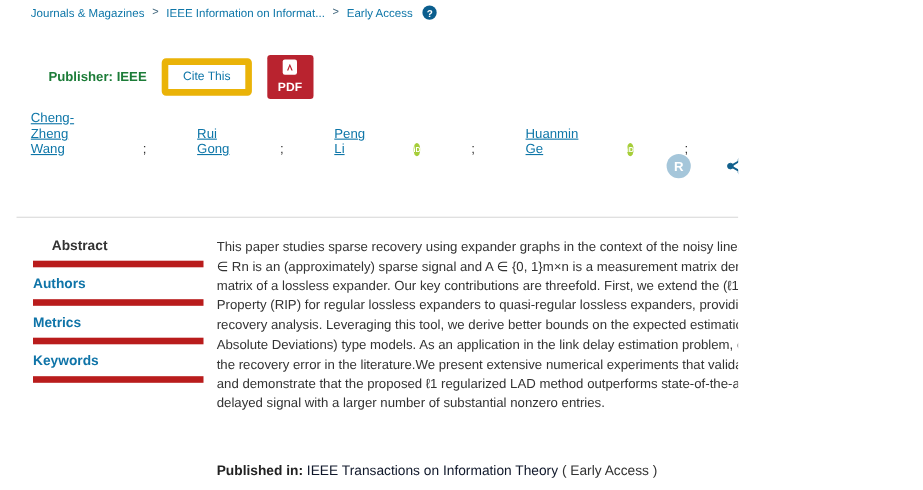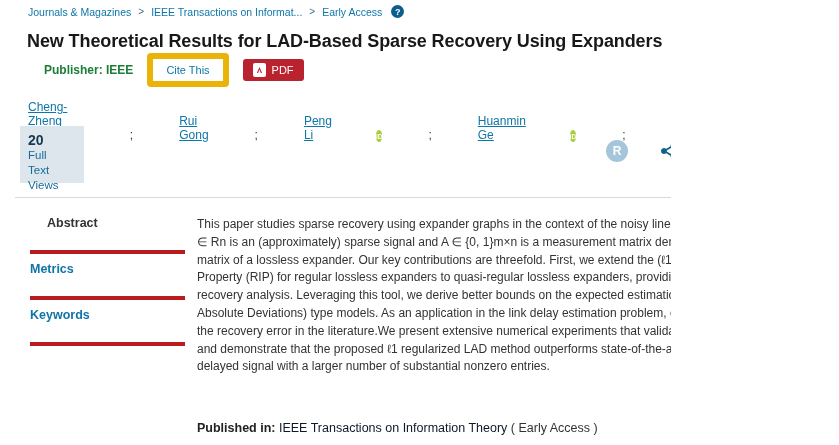--- a/index.html
+++ b/index.html
@@ -12,22 +12,22 @@
   .bc-sep { color:#44697f; font-size:10px; }
   .help-badge { width:13px; height:13px; border-radius:50%; background:#0b5e8e; color:#fff; font-size:9px; font-weight:bold;
     display:inline-flex; align-items:center; justify-content:center; margin-left:2px; }
 
   
   .doc-title { position:absolute; left:27px; top:31px; width:790px; font-size:18px; font-weight:700; color:#181818; letter-spacing:-0.1px; }
   .pub-row { position:absolute; left:28px; top:57px; height:26px; display:flex; align-items:center; gap:14px;margin-left:16px; }
   .publisher { font-size:12px; font-weight:700; color:#1c7c38; }
   .cite-btn { border:6px solid #eab308; background:#fff; color:#0e76a8; font-size:11px; padding:5px 13px; border-radius:4px;
     font-family:"Liberation Sans", sans-serif; cursor:pointer; }
-  .pdf-btn { border:none; background:#b9232f; color:#fff; font-size:11px; font-weight:400; padding:4px 10px; border-radius:3px;
-    display:inline-flex; align-items:center; gap:6px; font-family:"Liberation Sans", sans-serif; cursor:pointer; }
+  .pdf-btn { border:none; background:#b9232f; color:#fff; font-size:11px; font-weight:700; padding:4px 10px; border-radius:3px;
+    display:inline-flex; align-items:center; gap:6px; font-family:"Liberation Sans", sans-serif; cursor:pointer;flex-direction:column; }
   .pdf-glyph { display:inline-flex; width:13px; height:14px; background:#fff; border-radius:2px; align-items:center; justify-content:center; }
 
   
   .authors-row { position:absolute; left:28px; top:100px; font-size:12px; color:#333; display:flex; align-items:flex-end; flex-wrap:nowrap;gap:40px; }
   .authors-row a.author { color:#0e76a8; text-decoration:underline; cursor:pointer; }
   .authors-row .sep { margin:0 6px; color:#333; }
   .orcid-badge { display:inline-flex; width:12px; height:12px; border-radius:50%; background:#a6ce39; color:#fff;
     font-size:6.5px; font-weight:bold; align-items:center; justify-content:center; margin-left:4px; vertical-align:-1px; }
   .all-authors { margin-left:28px; color:#0e76a8; text-decoration:none; cursor:pointer; }
 
@@ -41,46 +41,45 @@
   .icon-btn { width:24px; height:24px; display:flex; align-items:center; justify-content:center; cursor:pointer; background:none; border:none; }
   .r-circle { width:22px; height:22px; border-radius:50%; background:#a5c6da; color:#fff; font-size:12px; font-weight:700;
     display:flex; align-items:center; justify-content:center; }
   .copyright-glyph { font-size:21px; font-weight:600; color:#11608c; line-height:22px; }
 
   
   .main-divider { position:absolute; left:15px; top:197px; width:824px; height:1px; background:#d9d9d9; }
 
   
   .side-nav { position:absolute; left:30px; top:208px; width:155px; font-size:12.5px; font-weight:700; }
-  .nav-item { padding:8px 0 20px 0; border-bottom:4px solid #b91c1c; color:#0f74a8; cursor:pointer; }
+  .nav-item { padding:8px 0 7px 0; border-bottom:6px solid #b91c1c; color:#0f74a8; cursor:pointer; }
   .nav-item.active { color:#333; padding-left:17px; }
 
   
   .content { position:absolute; left:197px; top:210px; width:637px; }
   .abs-heading { font-size:12.5px; font-weight:700; color:#333; }
   .abs-text { margin-top:6px; font-size:12px; line-height:17.8px; color:#333; text-align:left; }
   .published { position:absolute; left:197px; top:421px; font-size:12.5px; color:#333; }
   .published .pub-label { font-weight:700; color:#222; }
   .published a { color:#0f172a; text-decoration:none; cursor:pointer; }
 </style>
 </head>
 <body>
 
 <div class="page">
 
   <nav class="breadcrumb">
     <a>Journals &amp; Magazines</a>
     <span class="bc-sep">&gt;</span>
-    <a>IEEE Transactions on Informat...</a>
+    <a>IEEE Information on Informat...</a>
     <span class="bc-sep">&gt;</span>
     <a>Early Access</a>
     <span class="help-badge">?</span>
   </nav>
 
-  <h1 class="doc-title">New Theoretical Results for LAD-Based Sparse Recovery Using Expanders</h1>
 
   <div class="pub-row">
     <span class="publisher">
       <span>Publisher:</span>
       <span>IEEE</span>
     </span>
     <button class="cite-btn">Cite This</button>
     <button class="pdf-btn">
       <span class="pdf-glyph">
         <svg width="9" height="10" viewBox="0 0 12 12">
@@ -100,25 +99,20 @@
     <span class="orcid-badge">iD</span>
     <span class="sep">;</span>
     <a class="author">Huanmin Ge</a>
     <span class="orcid-badge">iD</span>
     <span class="sep">;</span>
     <a class="author">Michael K. Ng</a>
     <span class="orcid-badge">iD</span>
     <a class="all-authors">All Theory</a>
   </div>
 
-  <div class="metrics-box">
-    <div class="metrics-count">20</div>
-    <div class="metrics-line">Full</div>
-    <div class="metrics-line">Text Views</div>
-  </div>
 
   <div class="action-icons">
     <button class="icon-btn">
       <span class="r-circle">R</span>
     </button>
     <button class="icon-btn">
       <svg width="20" height="20" viewBox="0 0 24 24">
         <g fill="#11608c" stroke="#11608c">
           <circle cx="17.5" cy="5.5" r="3.1"></circle>
             <circle cx="6" cy="12" r="3.1"></circle>
@@ -141,20 +135,21 @@
         <path fill="#11608c" d="M12 1.5c-3.7 0-6.4 2.8-6.4 6.6v6.2L3.4 18v1.6h17.2V18l-2.2-3.7V8.1c0-3.8-2.7-6.6-6.4-6.6z"></path>
         <circle fill="#11608c" cx="12" cy="22" r="2.6"></circle>
       </svg>
     </button>
   </div>
 
   <div class="main-divider"></div>
 
   <nav class="side-nav">
     <div class="nav-item active">Abstract</div>
+    <div class="nav-item">Authors</div>
     <div class="nav-item">Metrics</div>
     <div class="nav-item">Keywords</div>
   </nav>
 
   <section class="content">
     <p class="abs-text">This paper studies sparse recovery using expander graphs in the context of the noisy linear model b = Ax0 +e, where x0 ∈ Rn is an (approximately) sparse signal and A ∈ {0, 1}m×n is a measurement matrix derived from the biadjacency matrix of a lossless expander. Our key contributions are threefold. First, we extend the (ℓ1, ℓ1-Restricted Isometry Property (RIP) for regular lossless expanders to quasi-regular lossless expanders, providing a sharper tool for sparse recovery analysis. Leveraging this tool, we derive better bounds on the expected estimation error for two LAD (Least Absolute Deviations) type models. As an application in the link delay estimation problem, our theoretical results improve the recovery error in the literature.We present extensive numerical experiments that validate our theoretical findings, and demonstrate that the proposed ℓ1 regularized LAD method outperforms state-of-the-art methods when applied to a delayed signal with a larger number of substantial nonzero entries.</p>
   </section>
 
   <div class="published">
     <span class="pub-label">Published in:</span>

